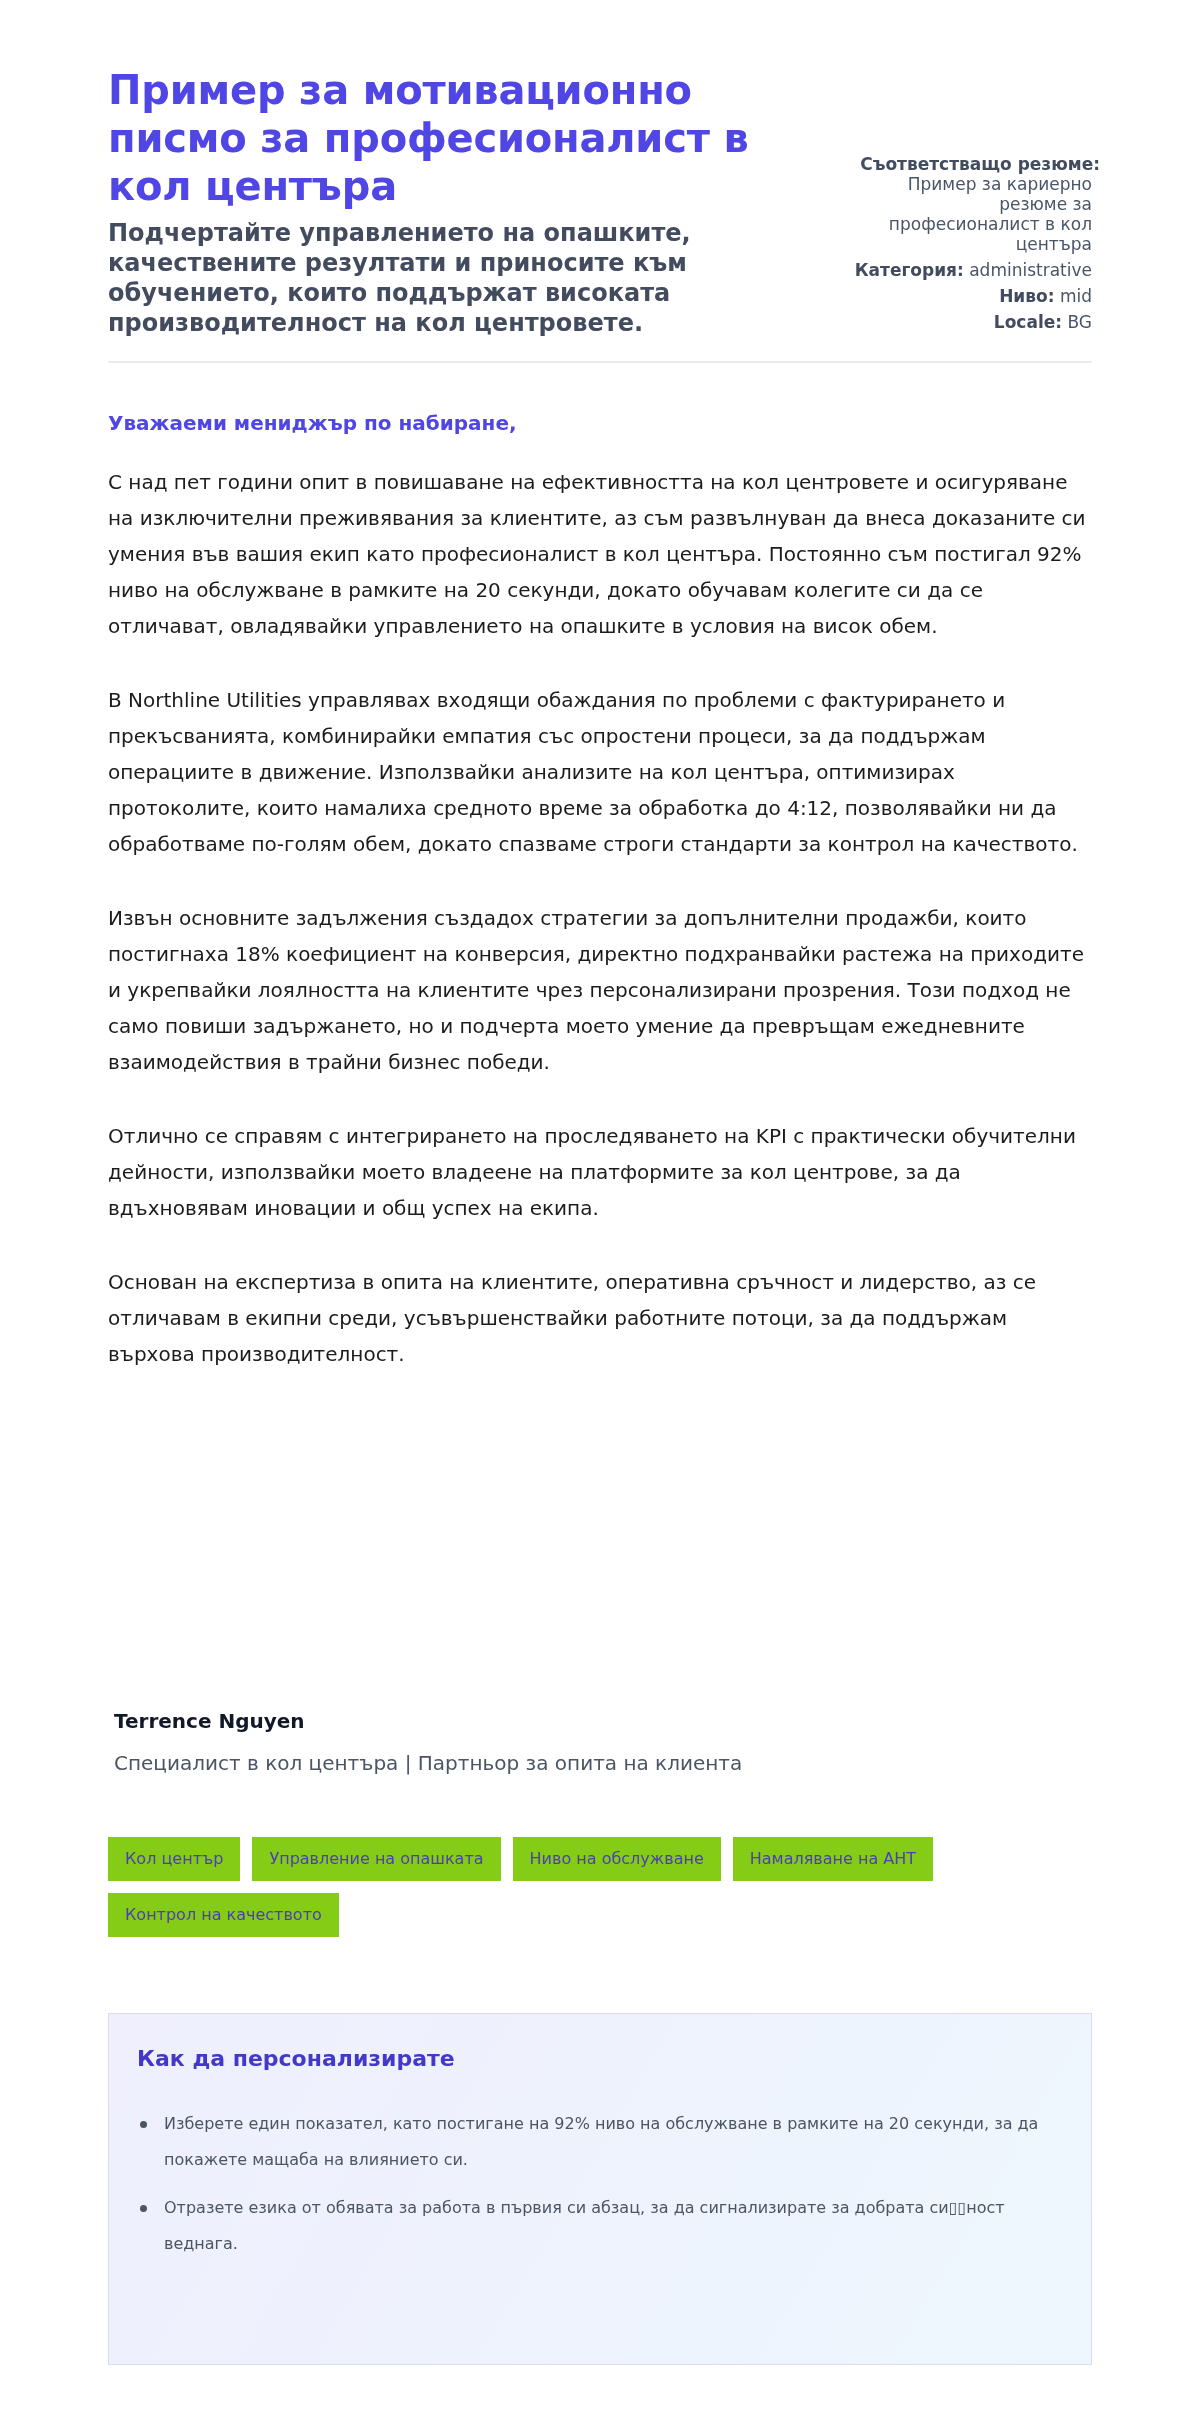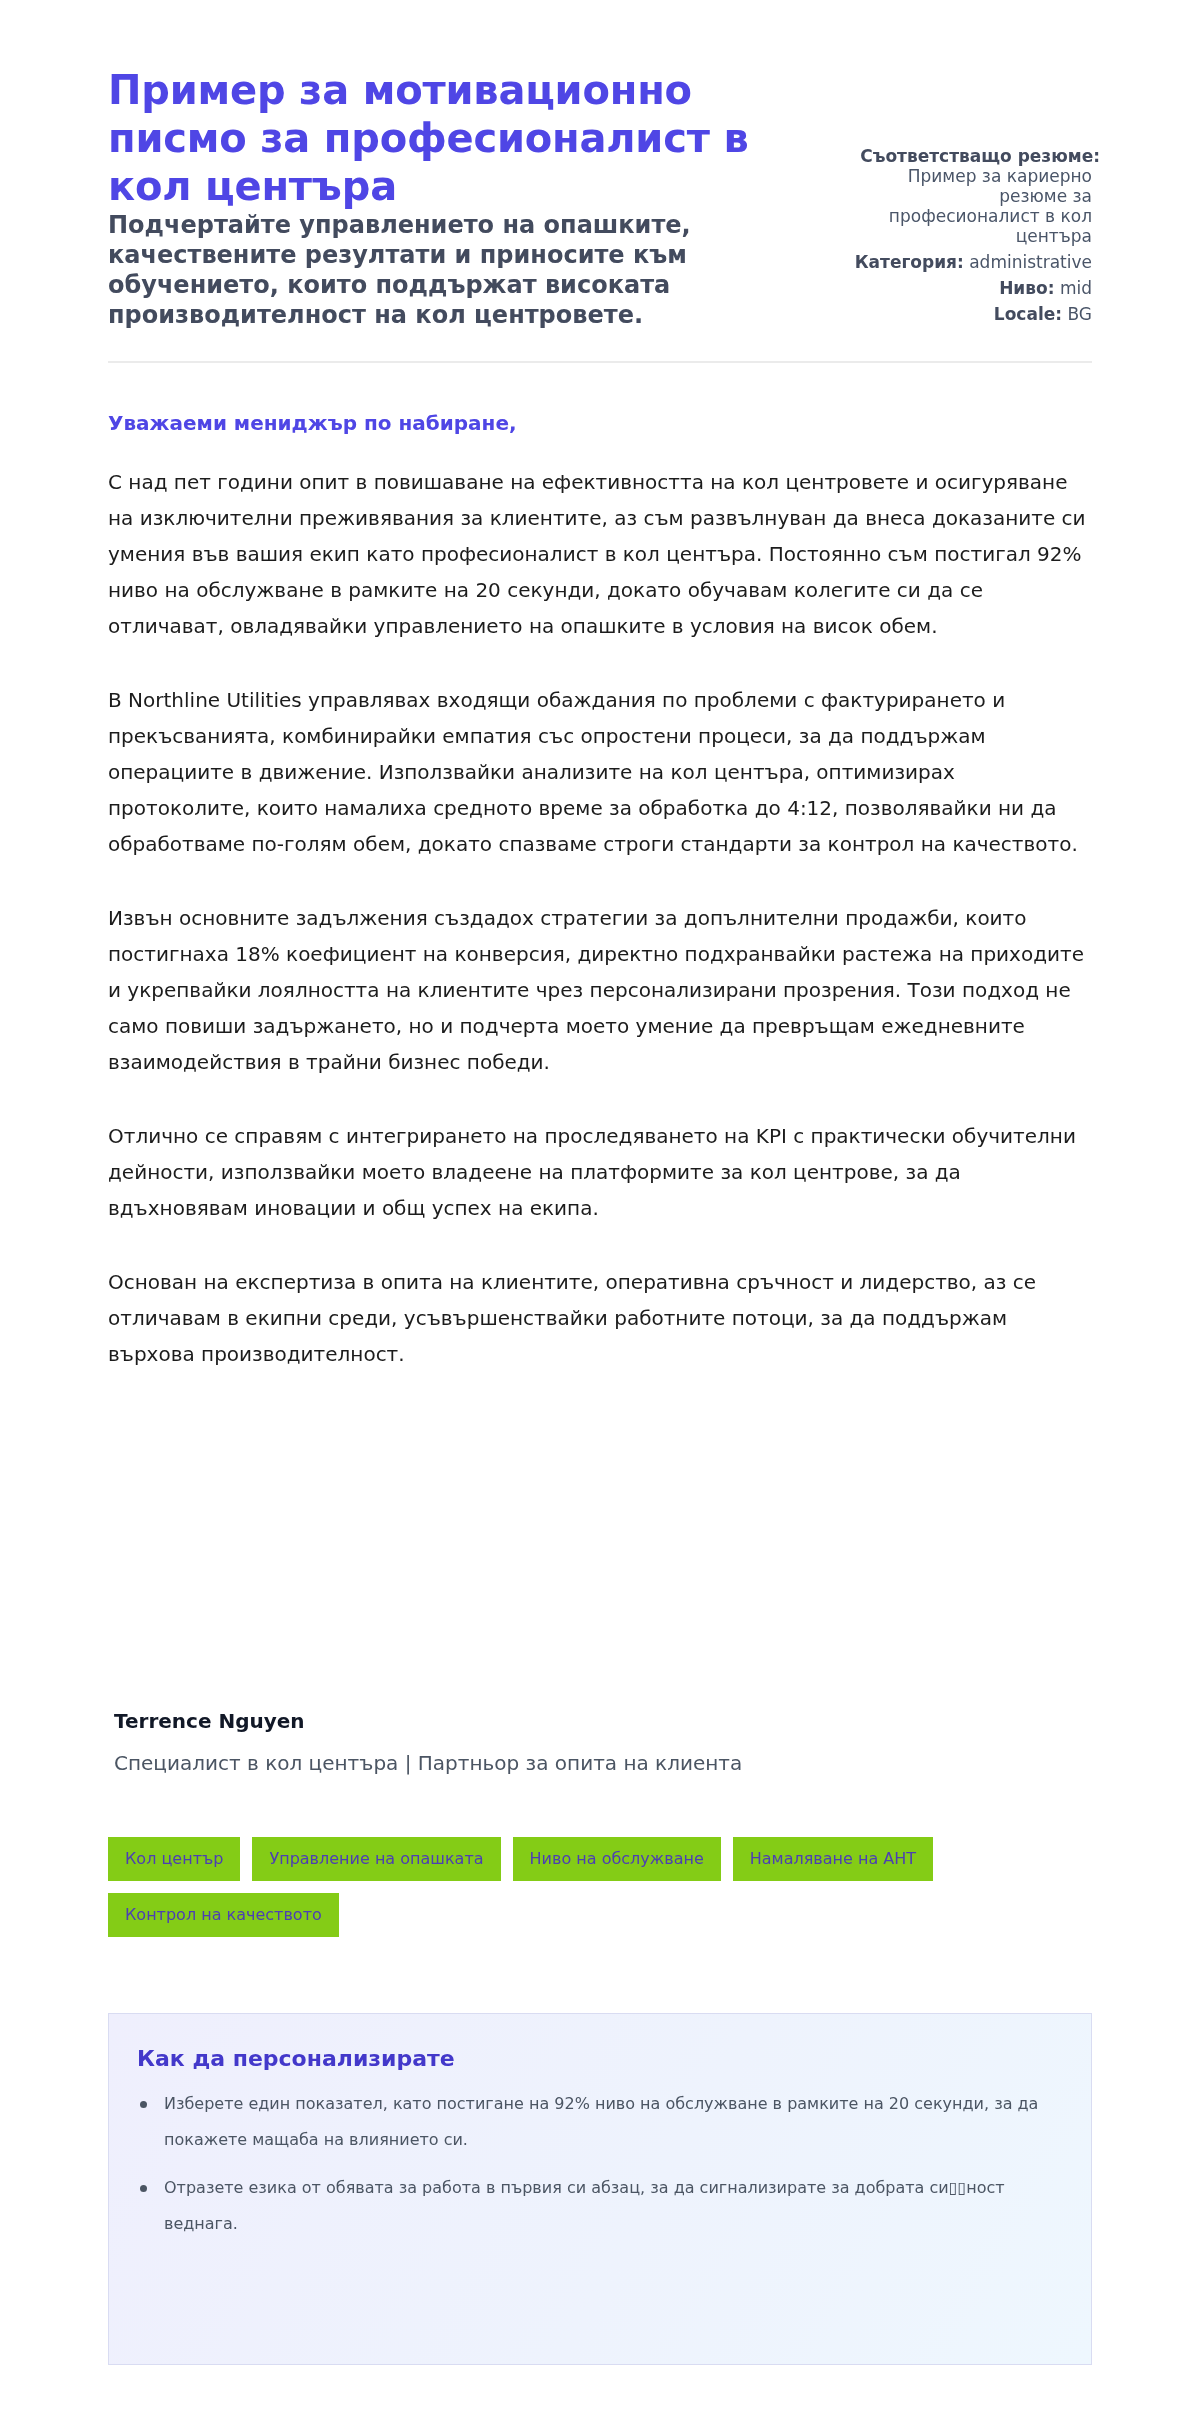--- a/index.html
+++ b/index.html
@@ -30,21 +30,21 @@
       font-weight: bold;
       color: #4f46e5;
       line-height: 48px;
       letter-spacing: -0.2px;
     }
     .subtitle {
       font-size: 24px;
       font-weight: bold;
       color: #434b5e;
       line-height: 30px;
-      margin-top: 0;
+      margin-top: 8px;
     }
     .meta {
       width: 280px;
       text-align: right;
       font-size: 17px;
       color: #4a5568;
       line-height: 20px;
       margin-top: 12px;
     }
     .meta-row { margin-bottom: 6px; }
@@ -124,21 +124,21 @@
       height: 352px;
       background: linear-gradient(120deg, #efeffd 0%, #eef3fd 55%, #eef7fe 100%);
       border: 1.5px solid #d9dcf2;
       padding: 30px 30px 0 28px;
     }
     .tips-title {
       font-size: 22px;
       font-weight: bold;
       color: #4338ca;
       line-height: 30px;
-      margin-bottom: 12px;
+      margin-bottom: 32px;
     }
     .tips-list { list-style: none; }
     .tip {
       position: relative;
       padding-left: 27px;
       font-size: 16px;
       line-height: 36px;
       color: #4b5563;
       margin-bottom: 12px;
     }

